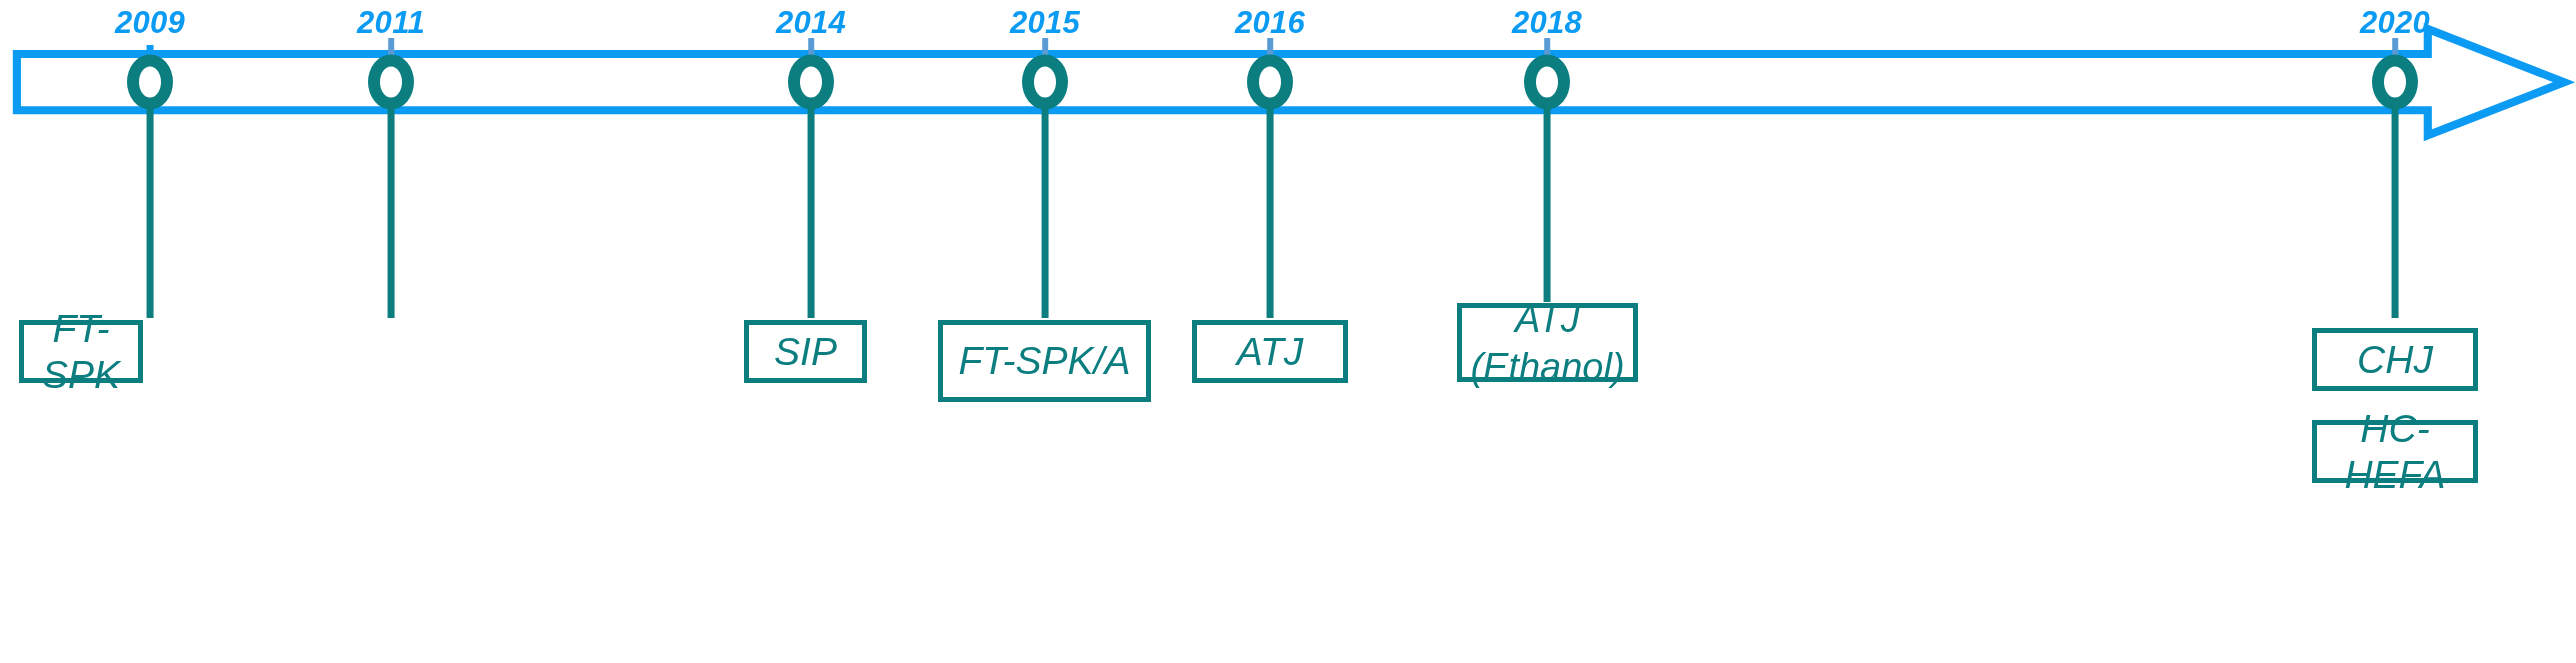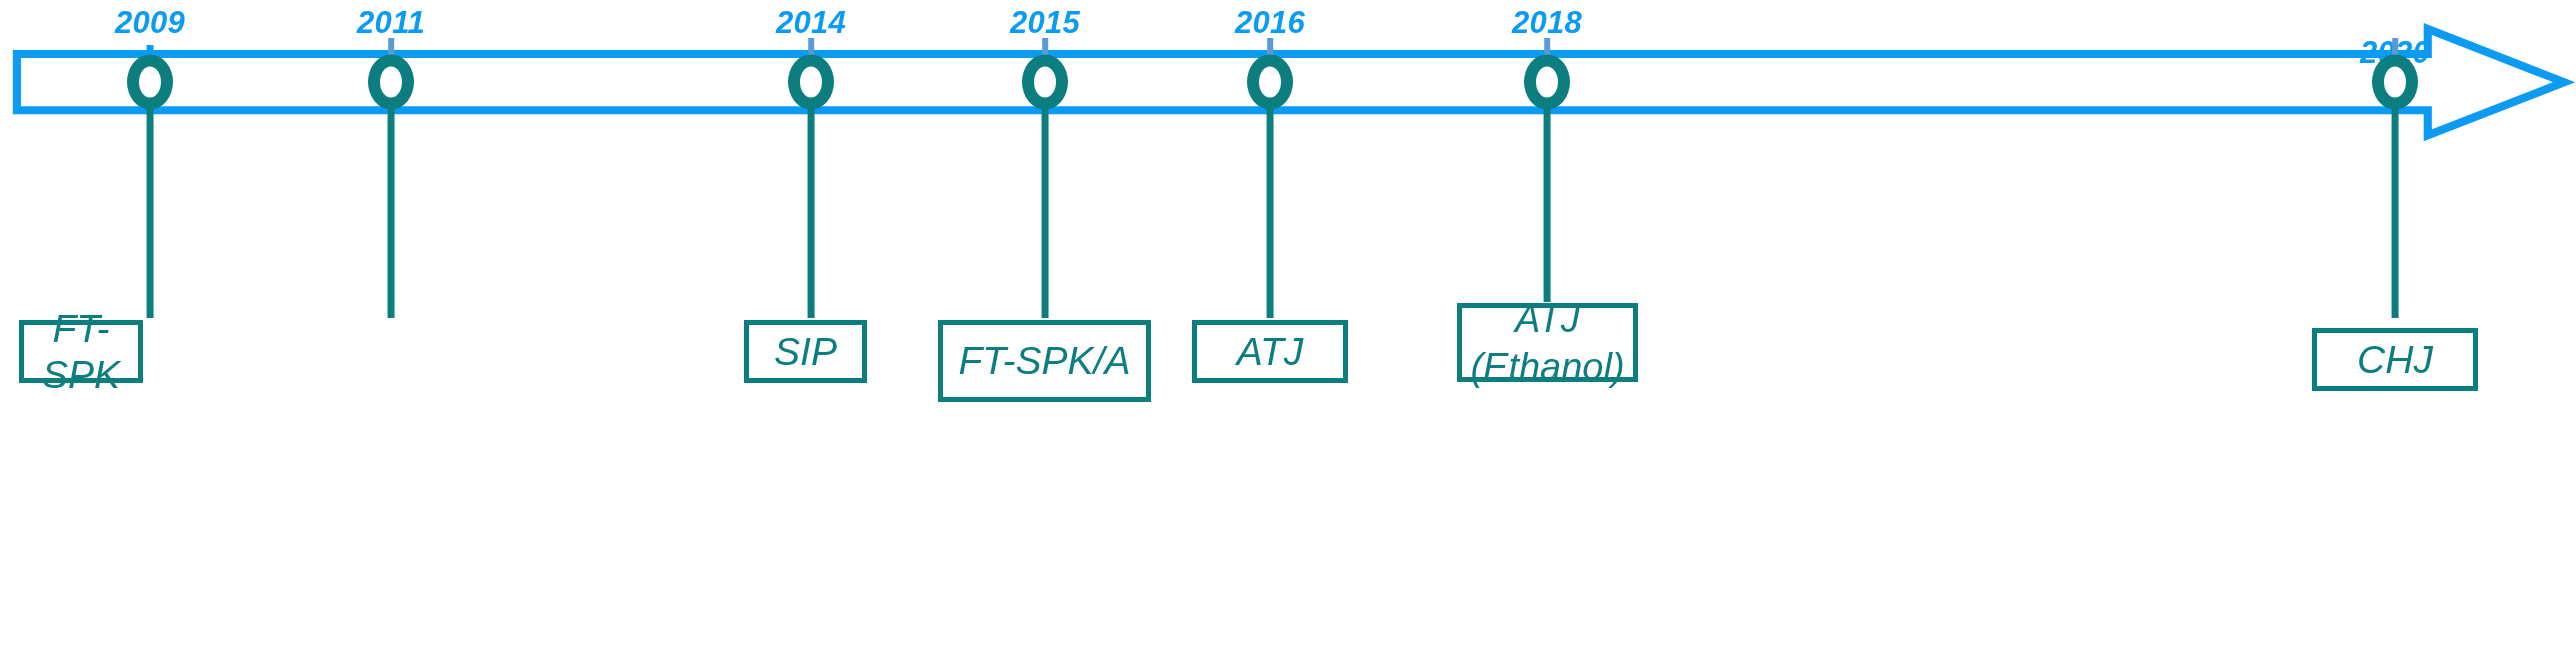--- a/index.html
+++ b/index.html
@@ -116,21 +116,21 @@
   <div class="year-label" style="left:1270px;top:2.5px;">2016</div>
   <div class="tick-up" style="left:1270px;top:38px;height:21px;"></div>
   <div class="ring" style="left:1270px;top:82px;"></div>
   <div class="tick-down" style="left:1270px;top:105px;height:213px;"></div>
 
   <div class="year-label" style="left:1547px;top:2.5px;">2018</div>
   <div class="tick-up" style="left:1547px;top:38px;height:21px;"></div>
   <div class="ring" style="left:1547px;top:82px;"></div>
   <div class="tick-down" style="left:1547px;top:105px;height:197px;"></div>
 
-  <div class="year-label" style="left:2395px;top:2.5px;margin-top:30px;">2020</div>
+  <div class="year-label" style="left:2395px;top:2.5px;">2020</div>
   <div class="tick-up" style="left:2395px;top:38px;height:21px;"></div>
   <div class="ring" style="left:2395px;top:82px;"></div>
   <div class="tick-down" style="left:2395px;top:105px;height:213px;"></div>
 
   <div class="lbox" style="left:19px;top:320px;width:124px;height:63px;">
     <span class="txt">FT-SPK</span>
   </div>
 
 
   <div class="lbox" style="left:744px;top:320px;width:123px;height:63px;">
@@ -147,15 +147,18 @@
 
   <div class="lbox" style="left:1457px;top:303px;width:181px;height:79px;">
     <span class="txt two">ATJ
 (Ethanol)</span>
   </div>
 
   <div class="lbox" style="left:2312px;top:328px;width:166px;height:63px;">
     <span class="txt">CHJ</span>
   </div>
 
+  <div class="lbox" style="left:2312px;top:420px;width:166px;height:63px;">
+    <span class="txt">HC-HEFA</span>
+  </div>
 
 </div>
 
 
 </body></html>

